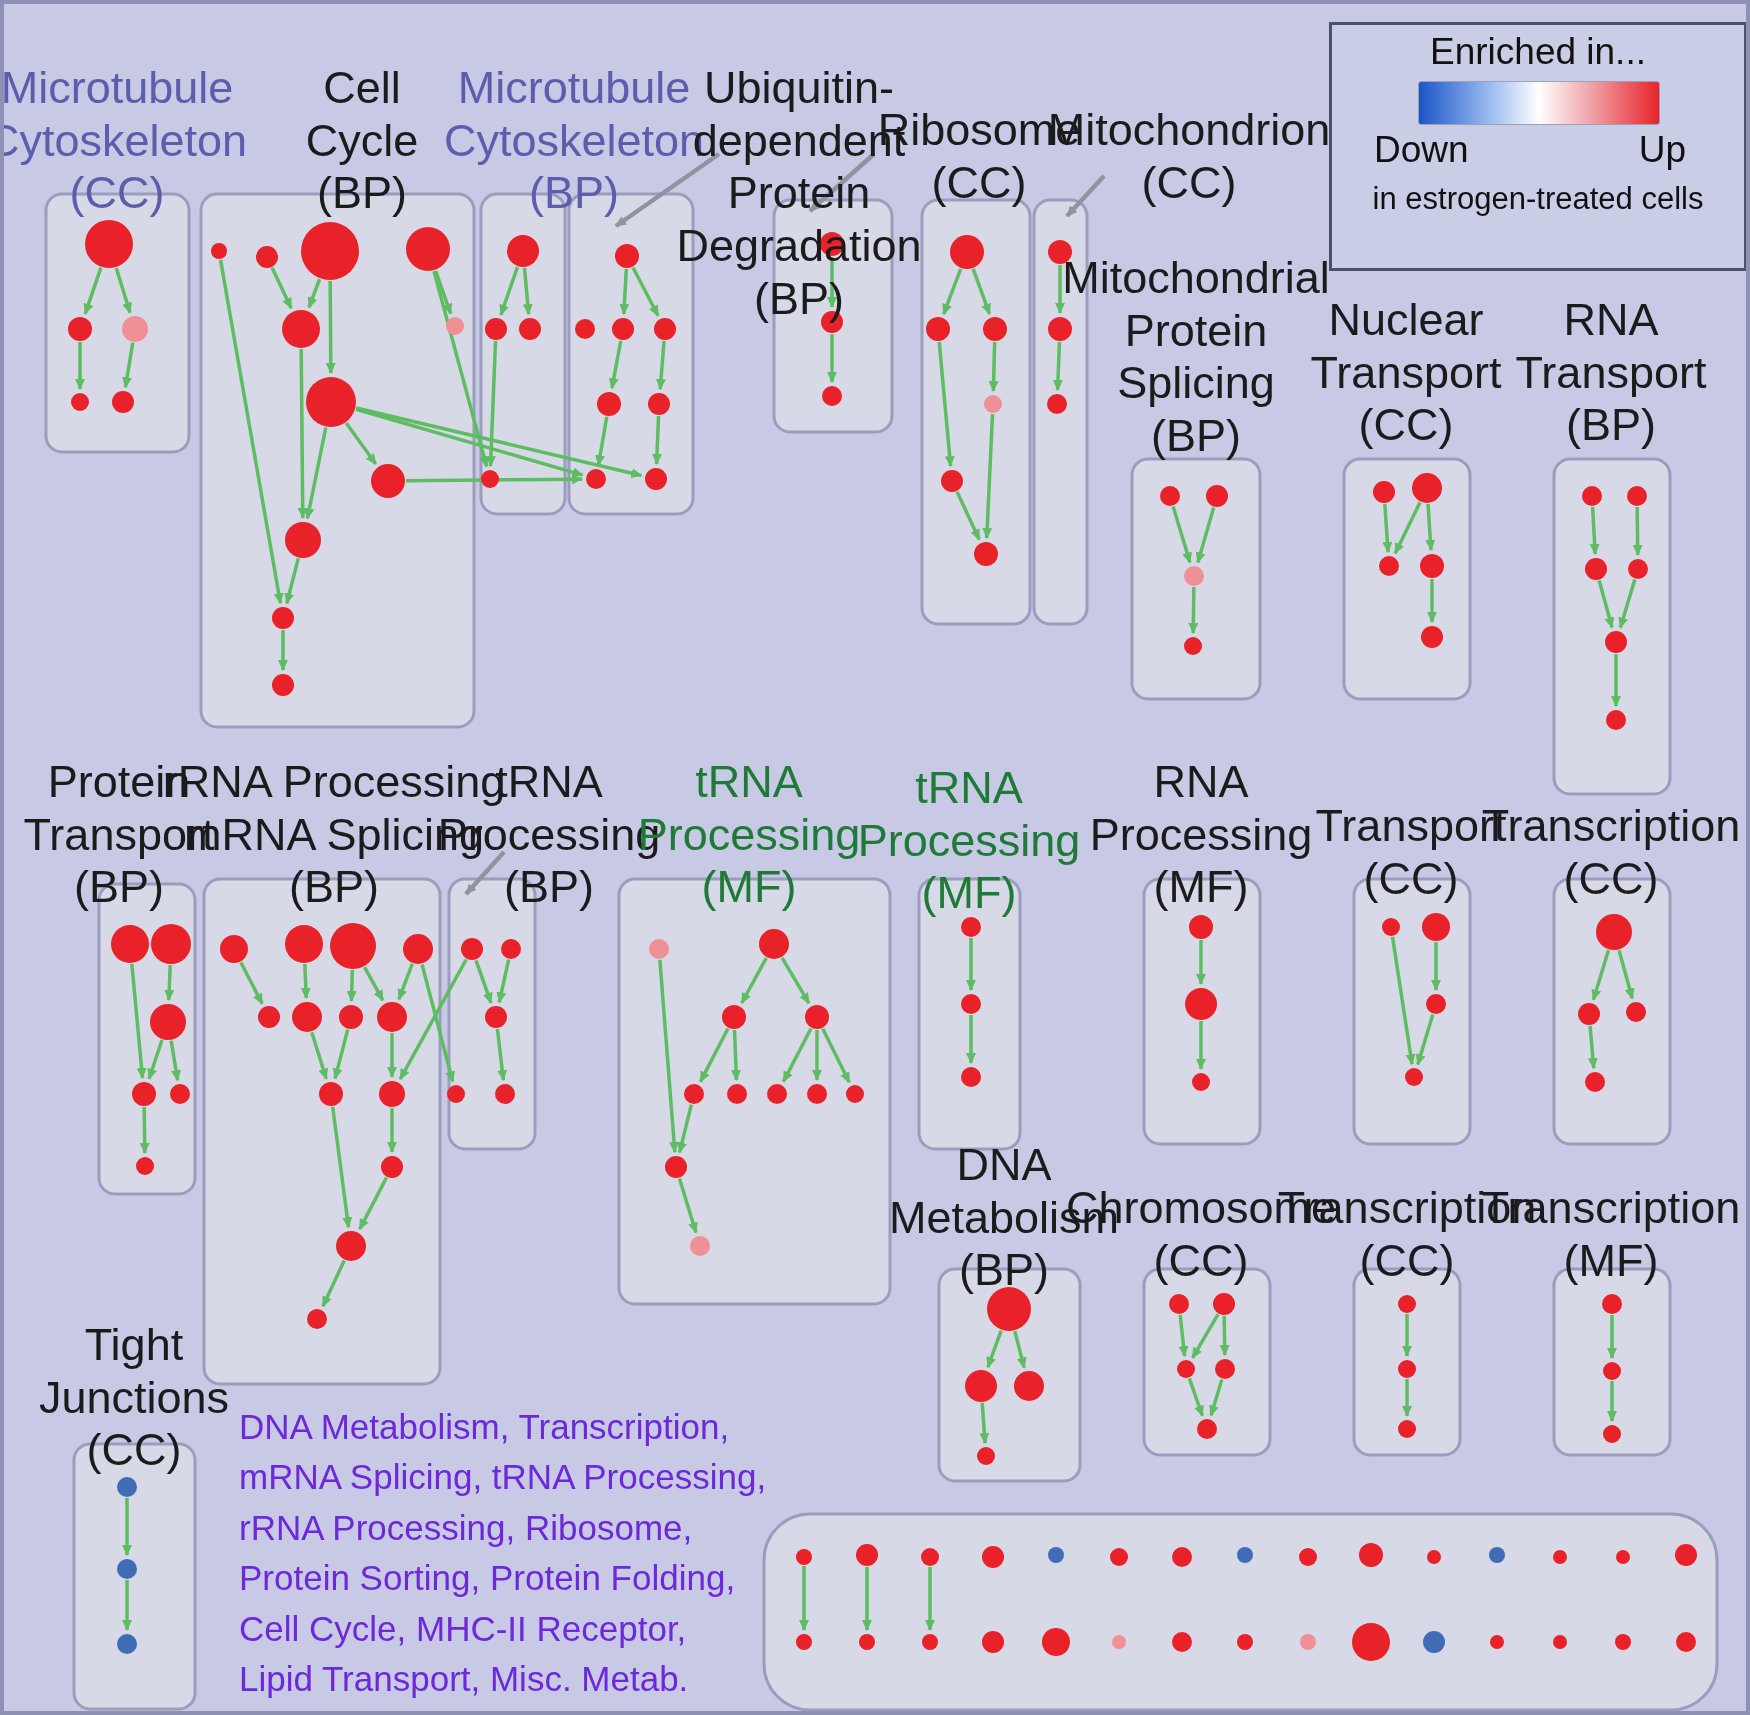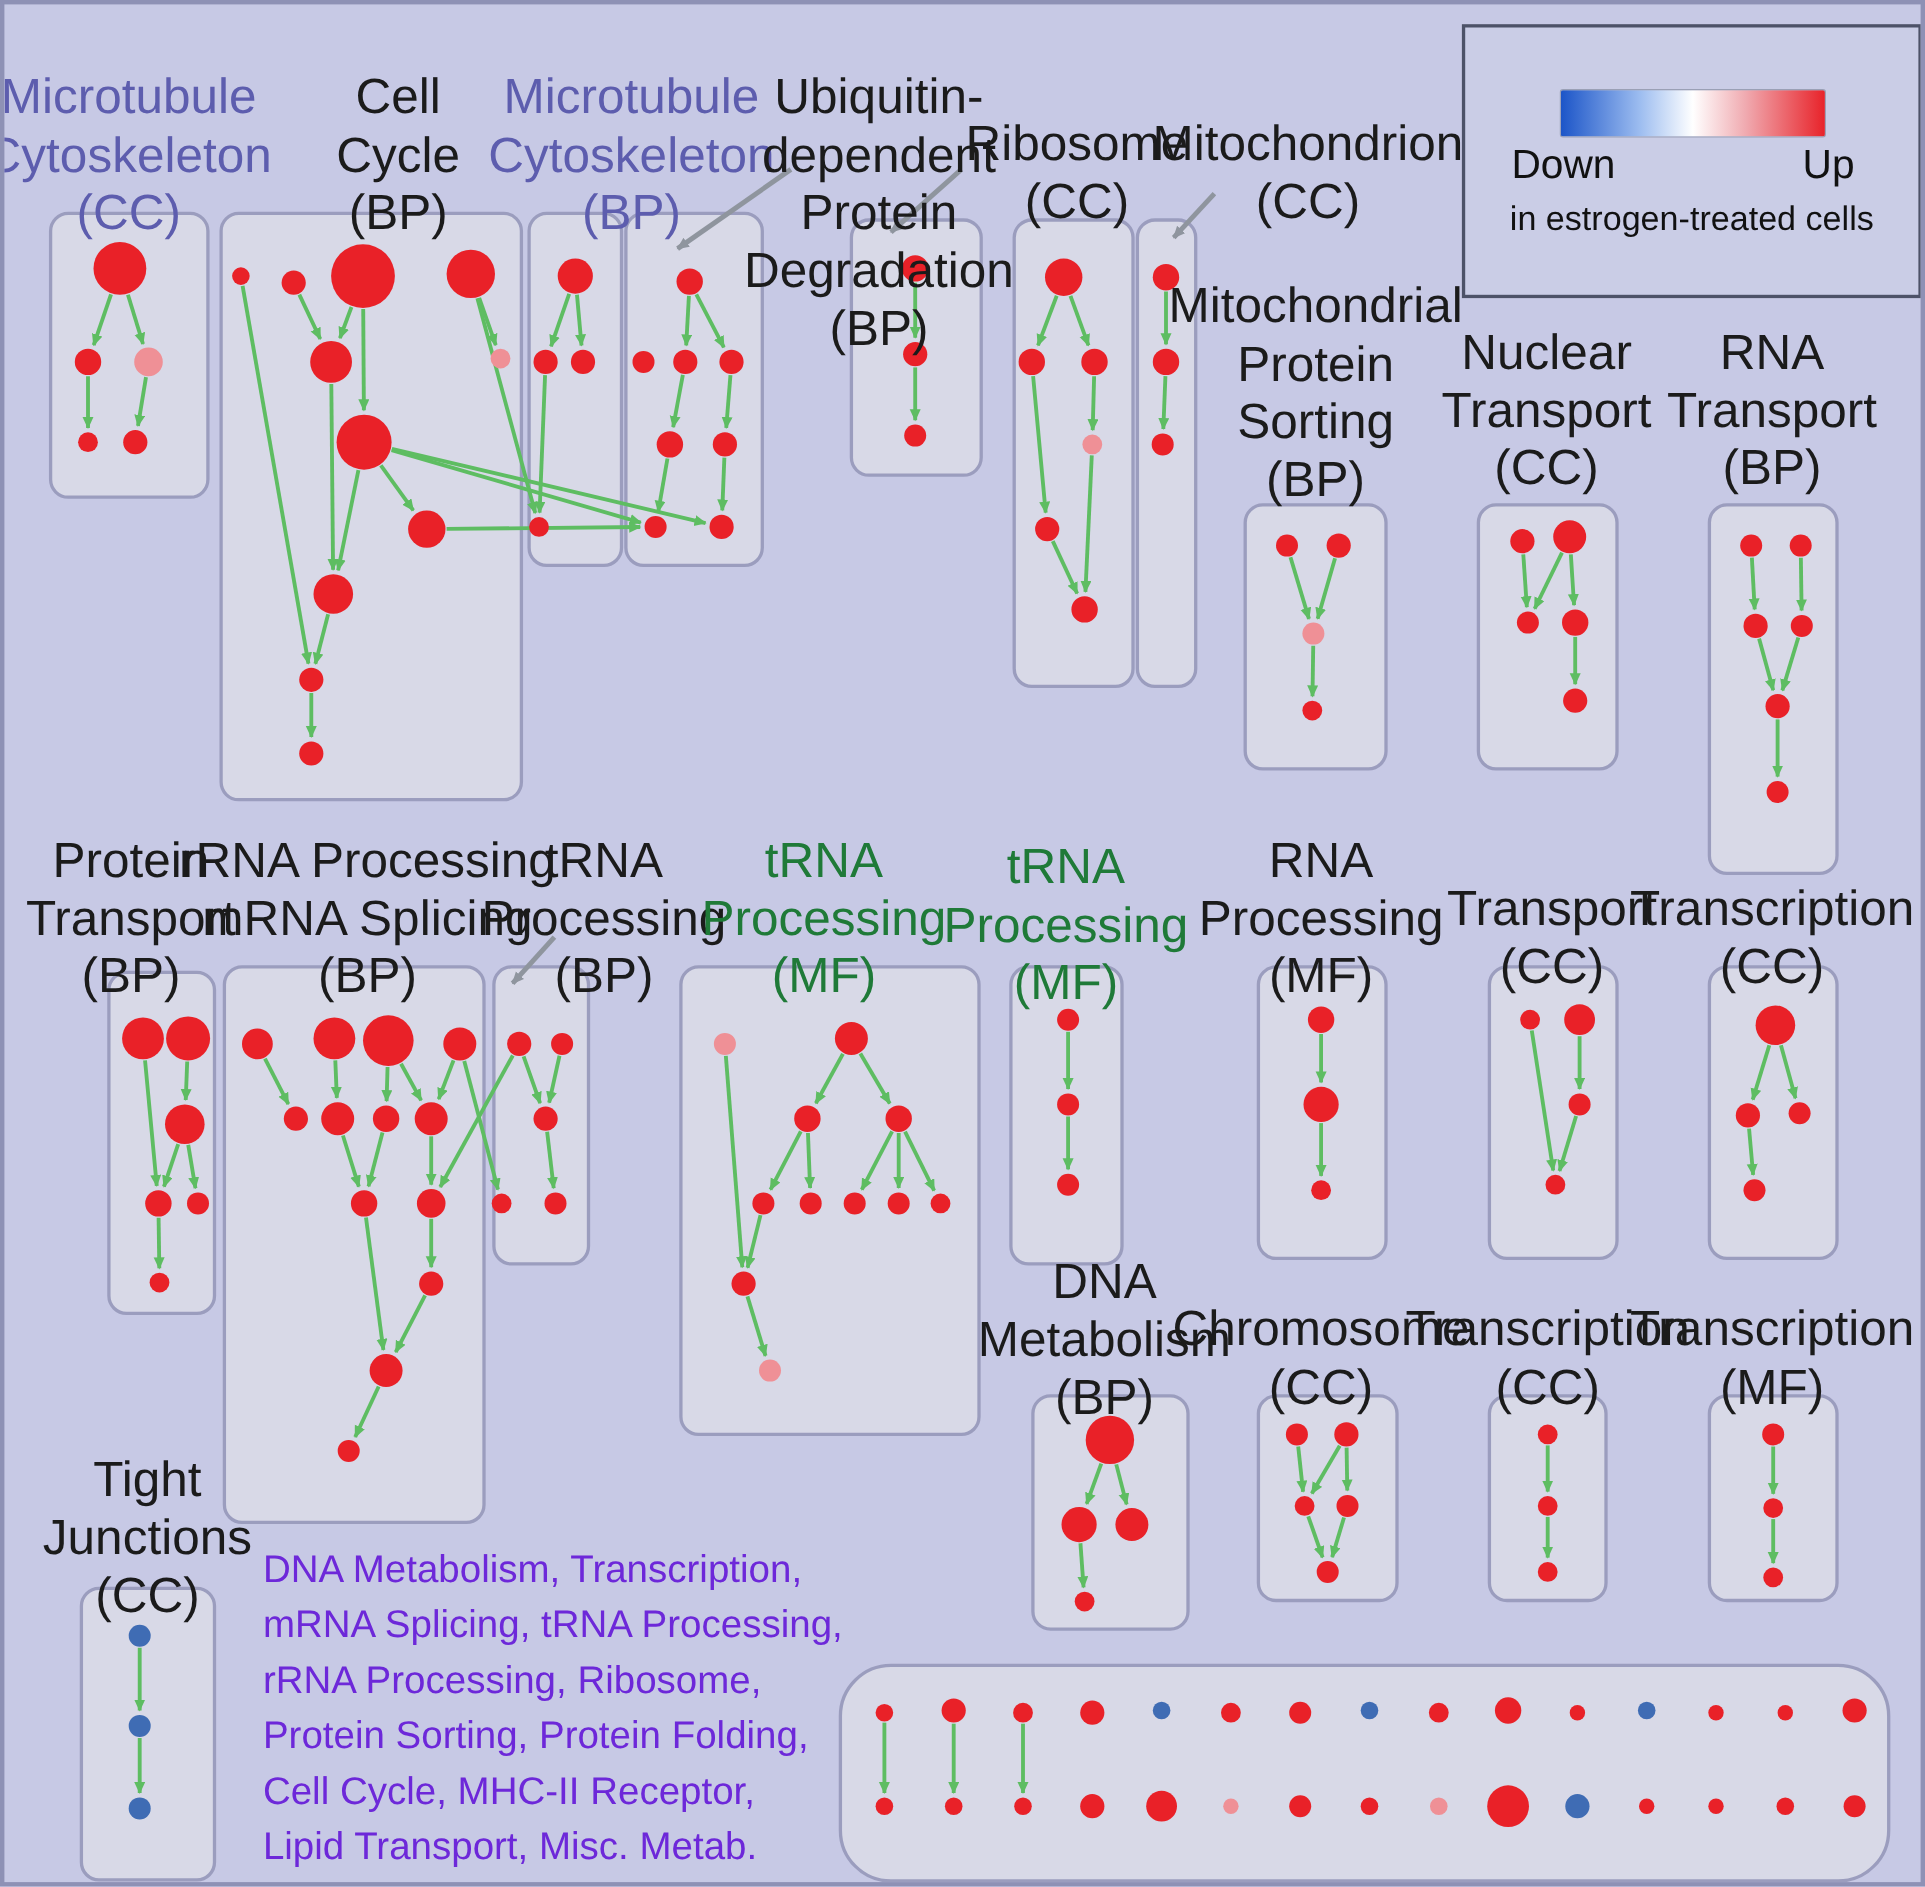--- a/index.html
+++ b/index.html
@@ -336,21 +336,21 @@
 dependent
 Protein
 Degradation
 (BP)</div>
   <div class="lbl" style="left:975px;top:100px;">Ribosome
 (CC)</div>
   <div class="lbl" style="left:1185px;top:100px;">Mitochondrion
 (CC)</div>
   <div class="lbl" style="left:1192px;top:248px;">Mitochondrial
 Protein
-Sorting
+Splicing
 (BP)</div>
   <div class="lbl" style="left:1402px;top:290px;">Nuclear
 Transport
 (CC)</div>
   <div class="lbl" style="left:1607px;top:290px;">RNA
 Transport
 (BP)</div>
 
   <div class="lbl" style="left:115px;top:752px;">Protein
 Transport
@@ -389,19 +389,20 @@
 (CC)</div>
 
   <div class="lbl-left" style="left:235px;top:1398px;">DNA Metabolism, Transcription,
 mRNA Splicing, tRNA Processing,
 rRNA Processing, Ribosome,
 Protein Sorting, Protein Folding,
 Cell Cycle, MHC-II Receptor,
 Lipid Transport, Misc. Metab.</div>
 
   <div class="legend">
+    <div class="legend-title">Enriched in...</div>
     <div class="legend-bar" id="legend-bar" style="background: linear-gradient(90deg, rgb(28, 85, 200) 0%, rgb(157, 189, 240) 30%, rgb(255, 255, 255) 50%, rgb(240, 170, 176) 70%, rgb(232, 35, 42) 100%);"></div>
     <div class="legend-down">Down</div>
     <div class="legend-up">Up</div>
     <div class="legend-line1">in estrogen-treated cells</div>
   </div>
 
 </div>
 
 </body></html>

